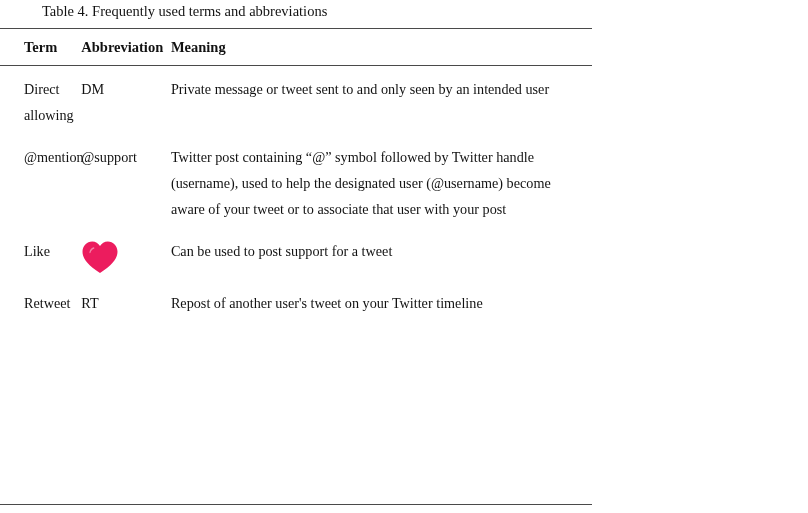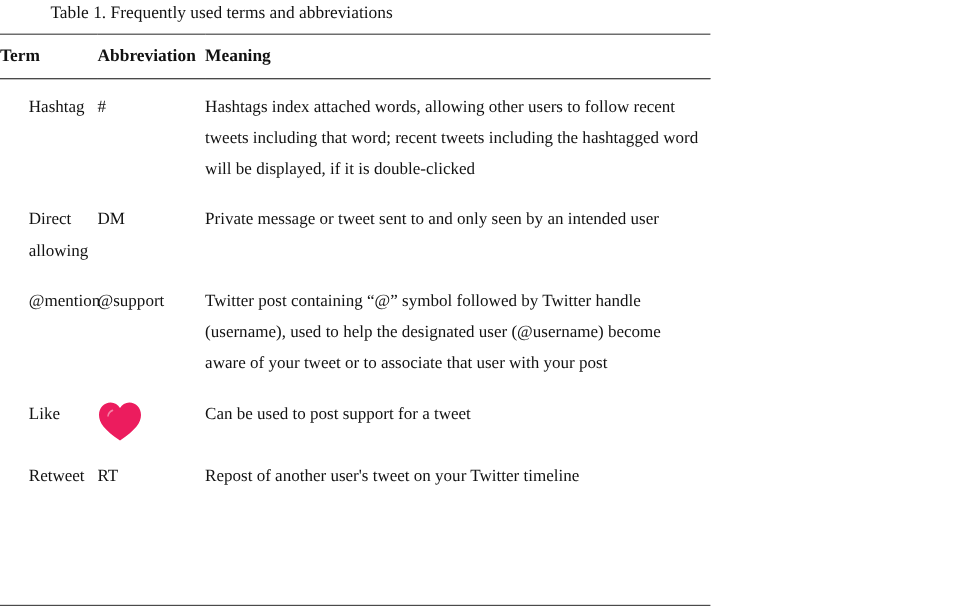--- a/index.html
+++ b/index.html
@@ -46,21 +46,21 @@
     text-align: left;
     font-weight: bold;
     font-size: 14.5px;
     line-height: 18px;
     padding: 9px 6px 9px 0;
     border-top: 1px solid #4a4a4a;
     border-bottom: 1px solid #4a4a4a;
     vertical-align: top;
     color: #121212;
   }
-  table.terms thead th.first { }
+  table.terms thead th.first { padding-left: 24px; }
 
   table.terms tbody td {
     font-size: 14.2px;
     line-height: 26px;
     padding: 10px 6px 6px 0;
     vertical-align: top;
     color: #121212;
     border: none;
   }
   table.terms tbody td.first { padding-left: 24px; }
@@ -84,42 +84,37 @@
   }
   .heart svg { display: block; }
 </style>
 </head>
 <body>
 
 <div class="page">
 
   <div class="table-wrap">
 
-    <div class="table-caption">Table 1. Frequently used terms and abbreviations</div>
+    <div class="table-caption">Table 4. Frequently used terms and abbreviations</div>
 
     <table class="terms">
       <colgroup>
         <col class="c-term">
         <col class="c-abbr">
         <col class="c-mean">
       </colgroup>
       <thead>
         <tr>
           <th class="first">Term</th>
           <th>Abbreviation</th>
           <th>Meaning</th>
         </tr>
       </thead>
       <tbody>
 
-        <tr>
-          <td class="first">Hashtag</td>
-          <td>#</td>
-          <td>Hashtags index attached words, allowing other users to follow recent tweets including that word; recent tweets including the hashtagged word will be displayed, if it is double-clicked</td>
-        </tr>
 
         <tr>
           <td class="first">Direct allowing</td>
           <td>DM</td>
           <td>Private message or tweet sent to and only seen by an intended user</td>
         </tr>
 
         <tr>
           <td class="first">@mention</td>
           <td>@support</td>

